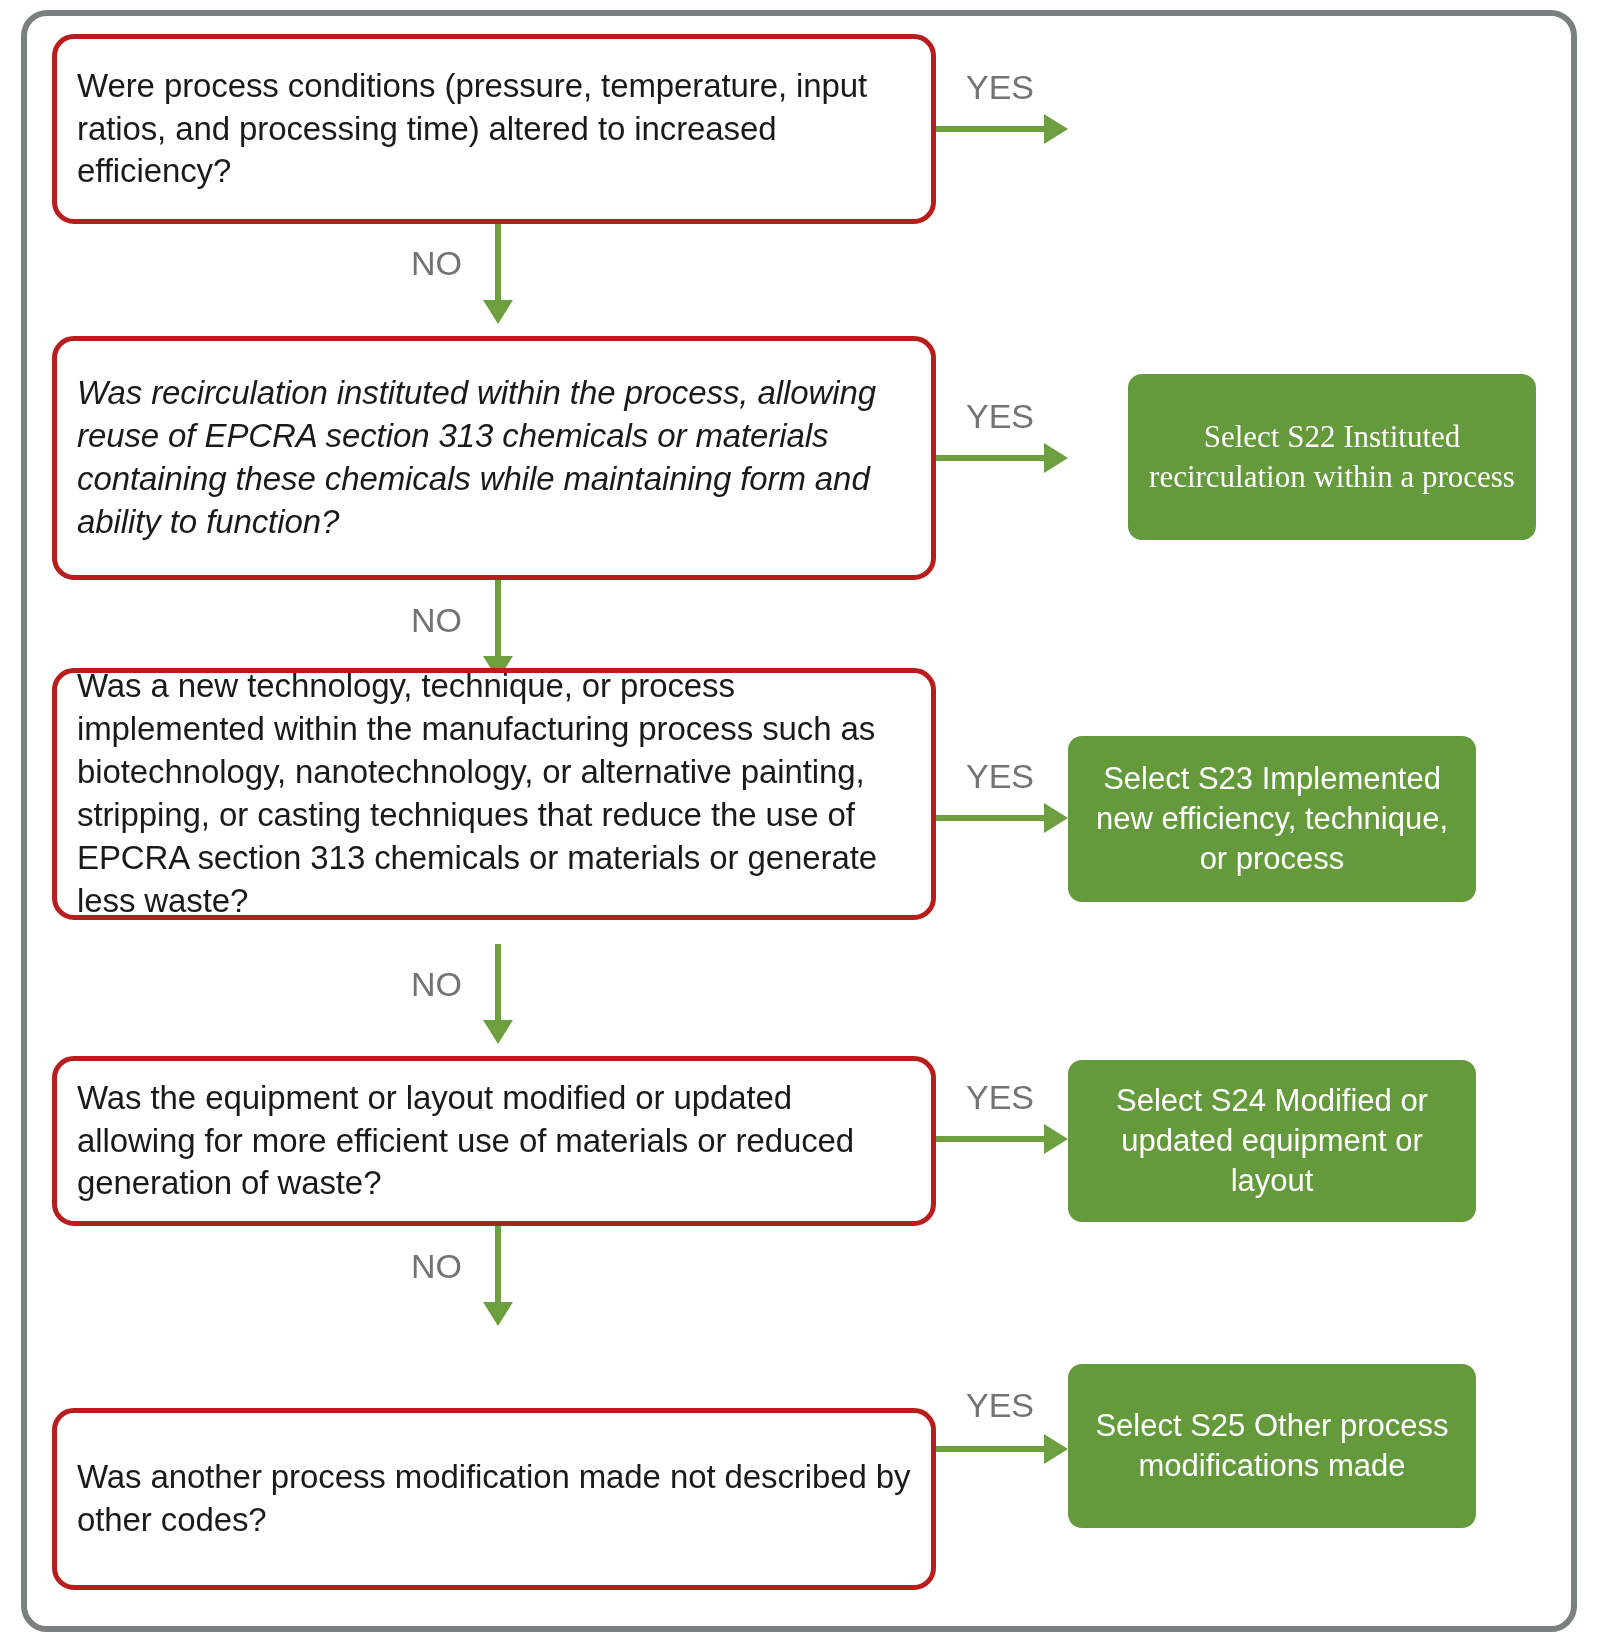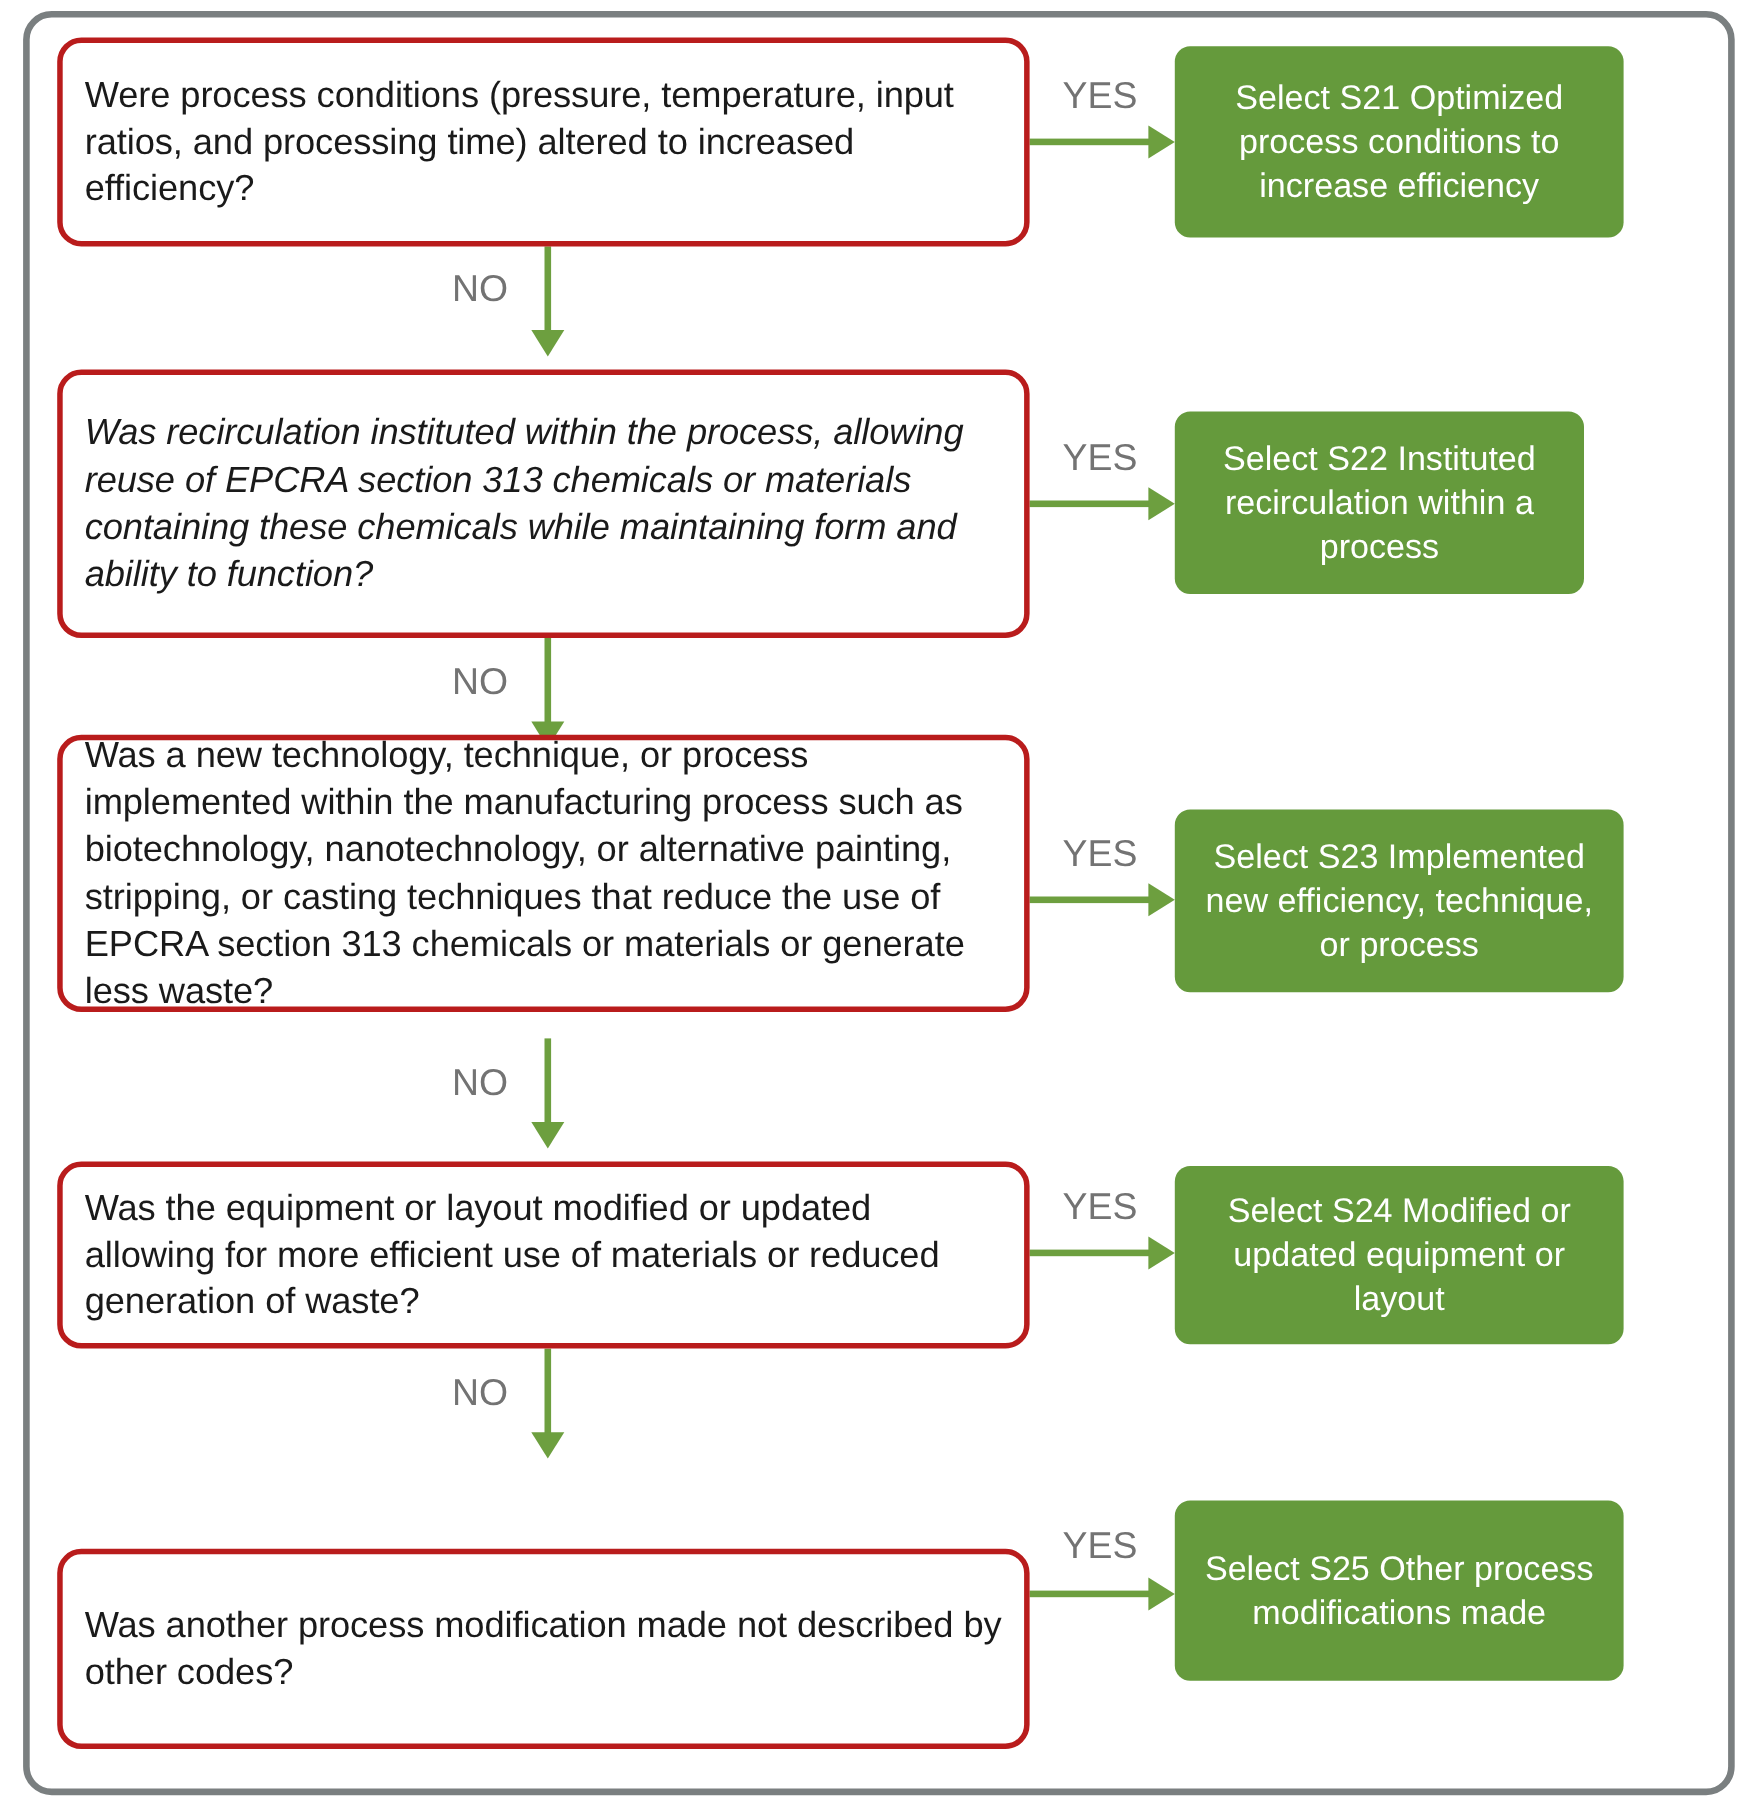--- a/index.html
+++ b/index.html
@@ -124,37 +124,34 @@
   <div id="outer-frame"></div>
 
   <div class="qbox" style="left:52px; top:34px; width:884px; height:190px;">
     <span class="qtext">Were process conditions (pressure, temperature, input ratios, and processing time) altered to increased efficiency?</span>
   </div>
 
   <div class="hline" style="left:936px; top:126px; width:110px;"></div>
   <div class="arrow-right" style="left:1044px; top:114px;"></div>
   <div class="edge-label yes" style="left:966px; top:68px;">YES</div>
 
-  <div class="abox" style="left:1068px; top:42px; width:408px; height:174px;">
-    <span class="atext">Select S21 Optimized process conditions to increase efficiency</span>
-  </div>
 
   <div class="vline" style="left:495px; top:224px; height:80px;"></div>
   <div class="arrow-down" style="left:483px; top:300px;"></div>
   <div class="edge-label no" style="left:411px; top:244px;">NO</div>
 
   <div class="qbox" style="left:52px; top:336px; width:884px; height:244px;font-style:italic;">
     <span class="qtext">Was recirculation instituted within the process, allowing reuse of EPCRA section 313 chemicals or materials containing these chemicals while maintaining form and ability to function?</span>
   </div>
 
   <div class="hline" style="left:936px; top:455px; width:110px;"></div>
   <div class="arrow-right" style="left:1044px; top:443px;"></div>
   <div class="edge-label yes" style="left:966px; top:397px;">YES</div>
 
-  <div class="abox" style="left:1068px; top:374px; width:372px; height:166px;">
+  <div class="abox" style="left:1128px; top:374px; width:408px; height:166px;font-family:Liberation Serif, serif;">
     <span class="atext">Select S22 Instituted recirculation within a process</span>
   </div>
 
   <div class="vline" style="left:495px; top:580px; height:80px;"></div>
   <div class="arrow-down" style="left:483px; top:656px;"></div>
   <div class="edge-label no" style="left:411px; top:601px;">NO</div>
 
   <div class="qbox" style="left:52px; top:668px; width:884px; height:252px;">
     <span class="qtext">Was a new technology, technique, or process implemented within the manufacturing process such as biotechnology, nanotechnology, or alternative painting, stripping, or casting techniques that reduce the use of EPCRA section 313 chemicals or materials or generate less waste?</span>
   </div>

